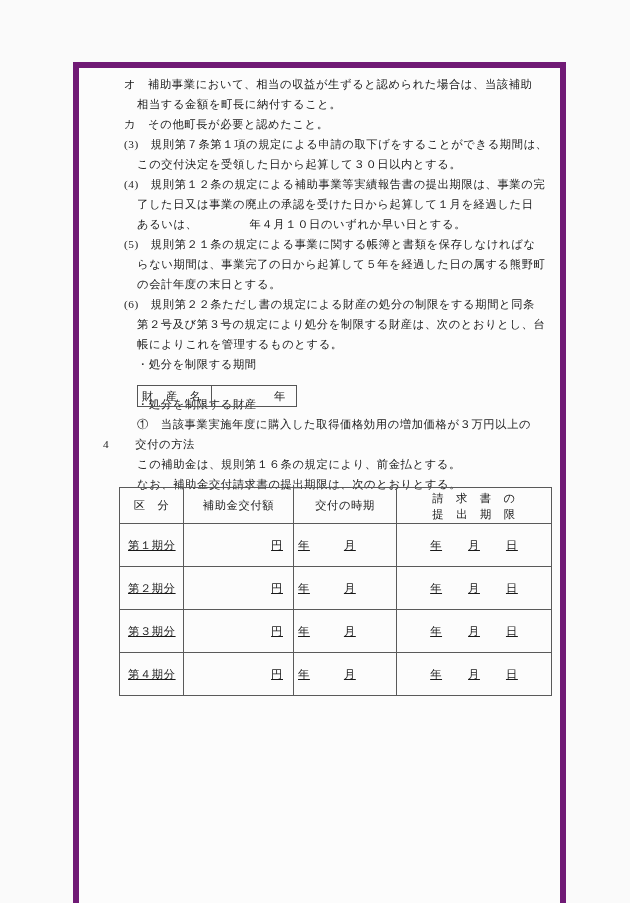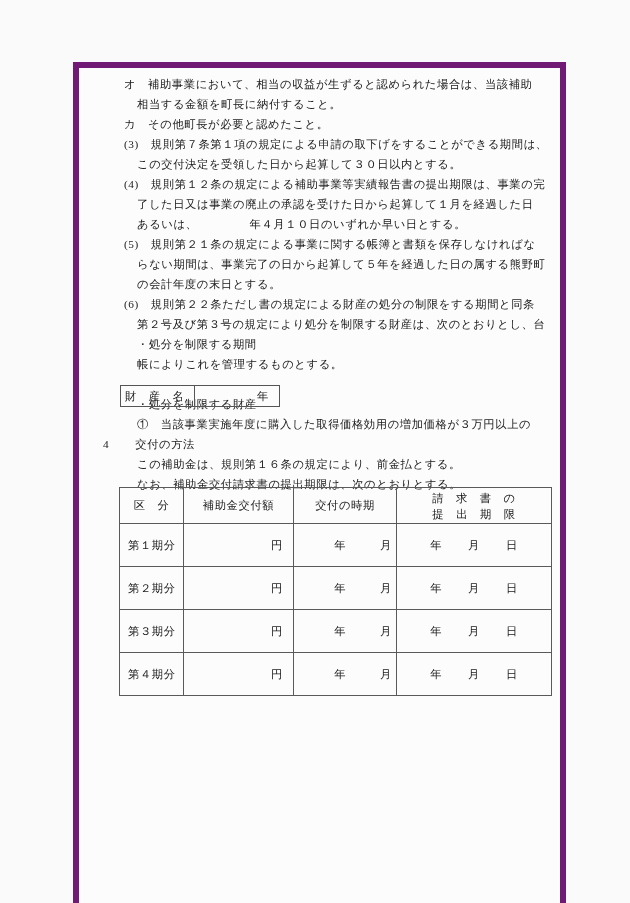--- a/index.html
+++ b/index.html
@@ -54,21 +54,21 @@
   .ind-body  { padding-left: 58px; }  
   .ind-bullet{ padding-left: 58px; }  
   .ind-circ  { padding-left: 58px; }  
   .ind-circ2 { padding-left: 66px; }  
 
   .gap-blank { display: inline-block; width: 52px; }
 
   
   #property-table {
     position: absolute;
-    left: 41px;
+    left: 58px;
     top: 317px;
     width: 159px;
     border-collapse: collapse;
     table-layout: fixed;
   }
   #property-table td {
     border: 1px solid #555;
     height: 21px;
     font-size: 11.3px;
     letter-spacing: 0.6px;
@@ -92,33 +92,33 @@
   #payment-table td {
     border: 1px solid #5a5a5a;
     font-size: 11.3px;
     letter-spacing: 0.6px;
     font-weight: normal;
     white-space: pre;
     box-sizing: border-box;
     vertical-align: middle;
   }
   #payment-table thead th { height: 36px; padding: 0 6px; }
-  #payment-table tbody td { height: 43px; padding: 0 4px; }
+  #payment-table tbody td { height: 43px; padding: 0 4px; text-decoration: underline; }
 
   .col-kubun  { width: 64px; }
   .col-amount { width: 110px; margin-left: 16px; }
   .col-timing { width: 103px; }
   .col-limit  { width: 155px; }
 
   .th-center { text-align: center; }
   .th-two-line { text-align: center; line-height: 16px; }
 
   .cell-kubun  { text-align: left;  padding-left: 8px !important; }
   .cell-amount { text-align: right; padding-right: 10px !important; }
-  .cell-timing { text-align: right; }
+  .cell-timing { text-align: left; }
   .cell-limit  { text-align: center; }
   .sp-md { display: inline-block; width: 26px; }
   .sp-lg { display: inline-block; width: 34px; }
 </style>
 </head>
 <body>
 
 <div id="page-frame">
 
   <div id="doc-body">
@@ -133,23 +133,23 @@
     <div class="line ind-para">(4)　規則第１２条の規定による補助事業等実績報告書の提出期限は、事業の完</div>
     <div class="line ind-cont">了した日又は事業の廃止の承認を受けた日から起算して１月を経過した日</div>
     <div class="line ind-cont"><span>あるいは、</span><span class="gap-blank"></span><span>年４月１０日のいずれか早い日とする。</span></div>
 
     <div class="line ind-para">(5)　規則第２１条の規定による事業に関する帳簿と書類を保存しなければな</div>
     <div class="line ind-cont">らない期間は、事業完了の日から起算して５年を経過した日の属する熊野町</div>
     <div class="line ind-cont">の会計年度の末日とする。</div>
 
     <div class="line ind-para">(6)　規則第２２条ただし書の規定による財産の処分の制限をする期間と同条</div>
     <div class="line ind-cont">第２号及び第３号の規定により処分を制限する財産は、次のとおりとし、台</div>
+    <div class="line ind-cont">帳によりこれを管理するものとする。</div>
+
     <div class="line ind-bullet">・処分を制限する期間</div>
-
-    <div class="line ind-cont">帳によりこれを管理するものとする。</div>
 
     <div class="line">&nbsp;</div>
 
     <div class="line ind-bullet">・処分を制限する財産</div>
     <div class="line ind-circ">①　当該事業実施年度に購入した取得価格効用の増加価格が３万円以上の</div>
 
     <div class="line ind-num"><span>4</span><span class="sp-md"></span><span>交付の方法</span></div>
     <div class="line ind-body">この補助金は、規則第１６条の規定により、前金払とする。</div>
     <div class="line ind-body">なお、補助金交付請求書の提出期限は、次のとおりとする。</div>
 

